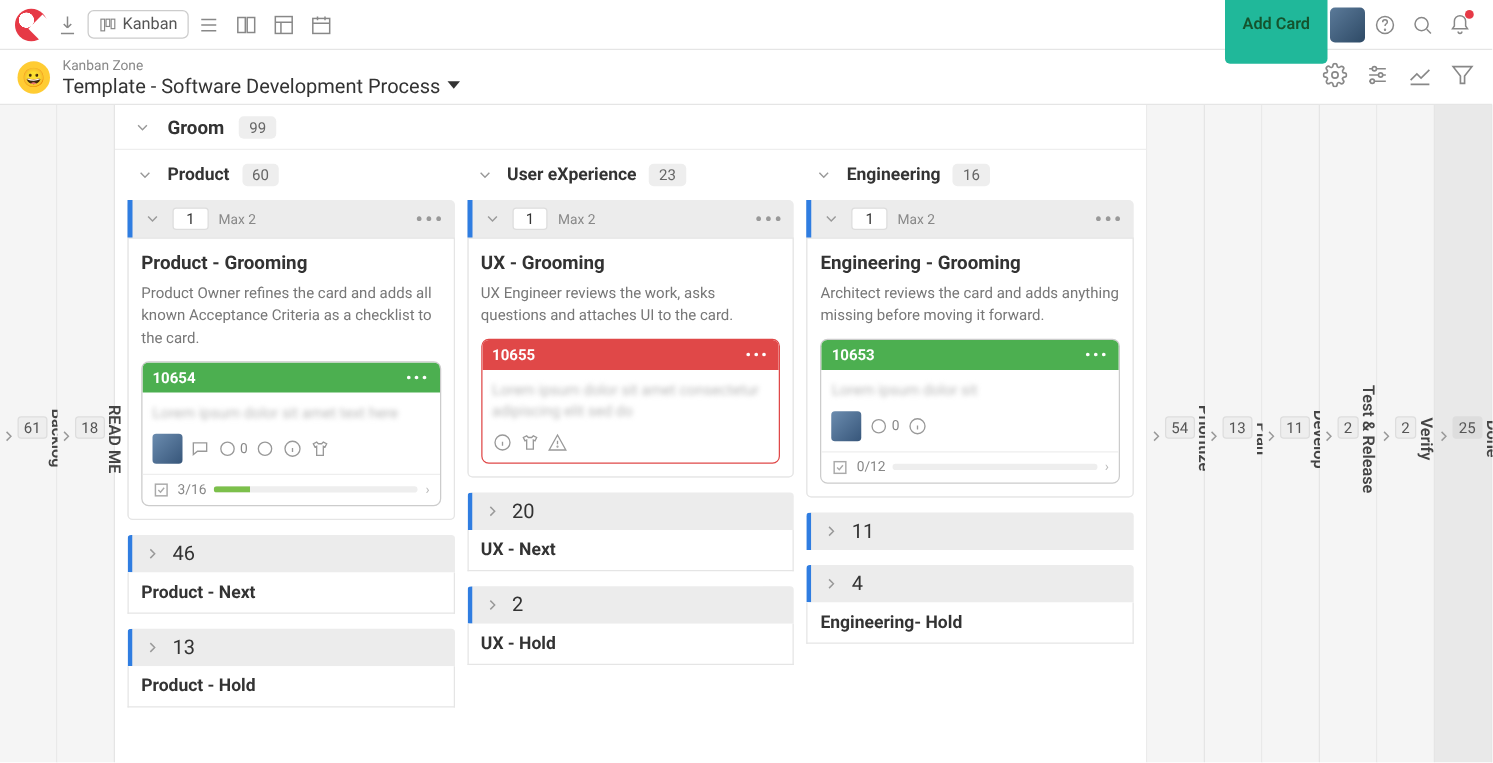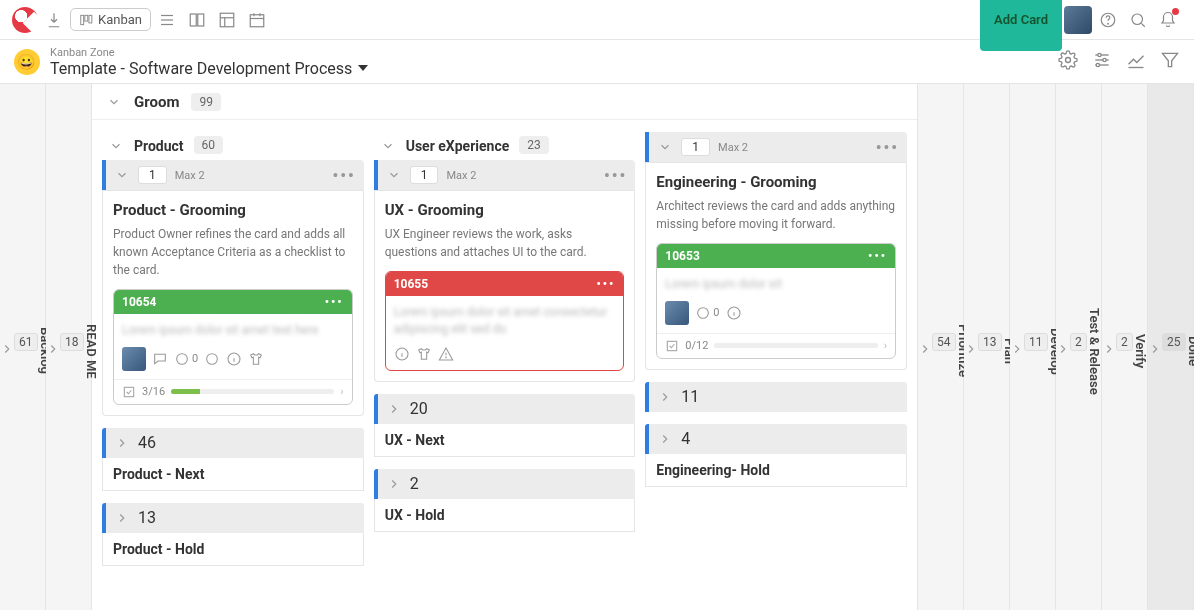--- a/index.html
+++ b/index.html
@@ -35,21 +35,21 @@
 .rail.done .cnt{background:#ddd}
 .rail .vt{writing-mode:vertical-rl;font-size:13px;font-weight:600;color:#444}
 .groom{flex:1;display:flex;flex-direction:column;border-right:1px solid #e5e5e5}
 .groom-hdr{height:36px;display:flex;align-items:center;padding:0 14px;gap:12px;border-bottom:1px solid #eee}
 .chv{width:16px;height:16px;display:inline-flex;align-items:center;justify-content:center}
 .chv svg{width:14px;height:14px;stroke:#999;fill:none;stroke-width:2}
 .gh-title{font-size:15px;font-weight:700}
 .pill{font-size:12px;color:#666;background:#eee;border-radius:4px;padding:2px 8px}
 .groom-cols{flex:1;display:flex;padding:6px 10px;gap:10px;overflow:hidden}
 .col{flex:1;display:flex;flex-direction:column}
-.col-hdr{height:28px;display:flex;align-items:flex-end;gap:10px;padding:0 6px}
+.col-hdr{height:28px;display:flex;align-items:center;gap:10px;padding:0 6px}
 .col-hdr .t{font-size:14px;font-weight:700}
 .sub-box{background:#ececec;border-radius:4px;margin-top:6px}
 .sub-hdr{height:30px;display:flex;align-items:center;padding:0 8px;gap:8px;border-left:4px solid #2f7de1;position:relative}
 .sub-hdr .wbox{background:#fff;border:1px solid #ddd;border-radius:3px;padding:1px 10px;font-size:12px}
 .sub-hdr .max{font-size:11px;color:#888}
 .dots{position:absolute;right:8px;color:#999;letter-spacing:2px;font-weight:700}
 .sub-body{background:#fff;border:1px solid #e5e5e5;border-radius:0 0 4px 4px;padding:10px}
 .sb-title{font-size:15px;font-weight:700;margin-bottom:6px}
 .sb-desc{font-size:12px;color:#777;line-height:1.5;margin-bottom:10px}
 .card{border:1px solid #ccc;border-radius:6px;overflow:hidden;margin-top:6px;background:#fff}
@@ -379,20 +379,29 @@
                   <polyline points="9 6 15 12 9 18"></polyline>
                 </svg>
               </span>
               <span class="wbox">2</span>
             </div>
           <div class="cs-title">UX - Hold</div>
         </div>
       </div>
 
       <div class="col">
+        <div class="col-hdr">
+          <span class="chv">
+              <svg viewBox="0 0 24 24">
+                <polyline points="6 9 12 15 18 9"></polyline>
+              </svg>
+            </span>
+          <span class="t">Engineering</span>
+          <span class="pill">16</span>
+        </div>
         <div class="sub-box">
           <div class="sub-hdr">
             <span class="chv">
                 <svg viewBox="0 0 24 24">
                   <polyline points="6 9 12 15 18 9"></polyline>
                 </svg>
               </span>
             <span class="wbox">1</span>
             <span class="max">Max 2</span>
             <span class="dots">•••</span>

